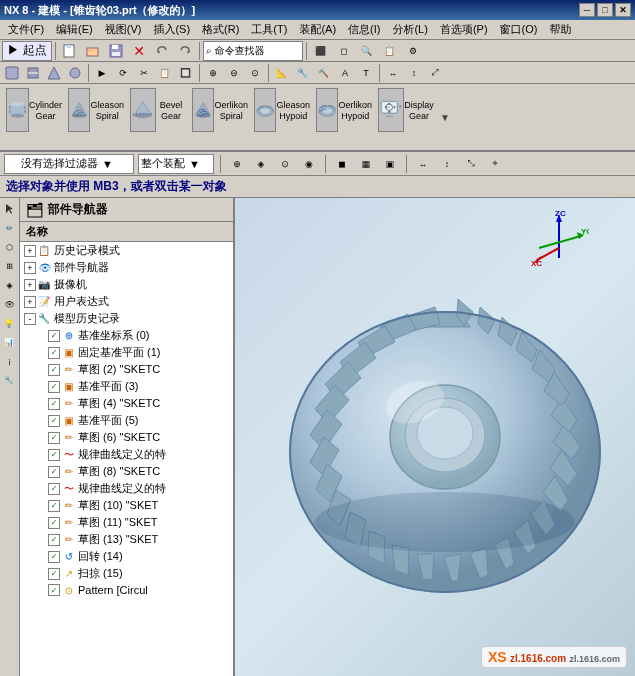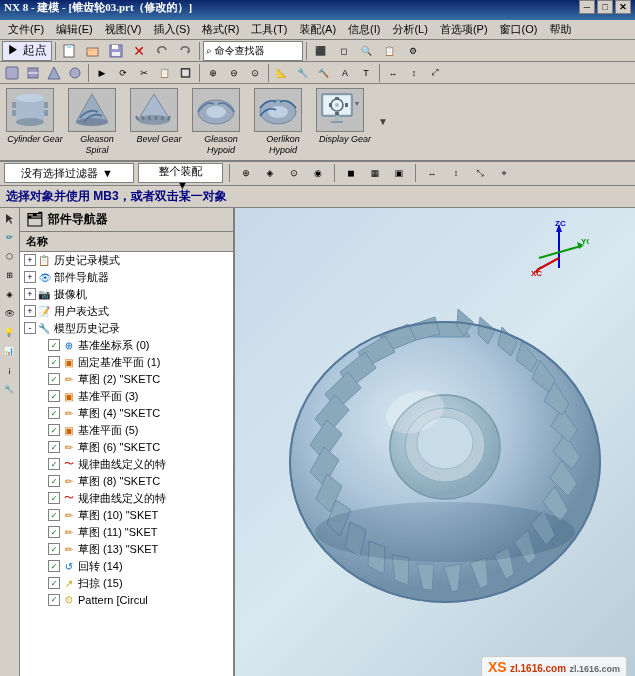--- a/index.html
+++ b/index.html
@@ -12,24 +12,24 @@
       overflow: hidden;
       user-select: none;
     }
 
     
     .title-bar {
       background: linear-gradient(to bottom, #0a246a, #3a6ea5);
       color: white;
       height: 20px;
       display: flex;
+      align-items: center;
       padding: 0 4px;
       font-size: 11px;
       font-weight: bold;
-      font-family: Liberation Serif, serif;
     }
     .title-bar-text {
       flex: 1;
       white-space: nowrap;
     }
     .title-bar-buttons {
       display: flex;
       gap: 2px;
     }
     .title-btn {
@@ -95,25 +95,25 @@
       background: #d4d0c8;
       border-bottom: 2px solid #808080;
       display: flex;
       align-items: flex-start;
       padding: 2px 4px;
       gap: 2px;
       min-height: 68px;
     }
     .gear-tool-item {
       display: flex;
-      flex-direction: column;
+      flex-direction: row;
+      align-items: center;
       width: 60px;
       cursor: pointer;
       padding: 2px;
-      font-style: italic;
     }
     .gear-tool-icon {
       width: 48px;
       height: 44px;
       background: #c0c0c0;
       border: 1px solid #808080;
       display: flex;
       align-items: center;
       justify-content: center;
       font-size: 8px;
@@ -517,20 +517,33 @@
         <line x1="18" y1="30" x2="17" y2="26" stroke="#667788" stroke-width="2"></line>
         <line x1="24" y1="30" x2="24" y2="26" stroke="#667788" stroke-width="2"></line>
         <line x1="30" y1="30" x2="31" y2="26" stroke="#667788" stroke-width="2"></line>
         <line x1="36" y1="30" x2="38" y2="26" stroke="#667788" stroke-width="2"></line>
       </svg>
     </div>
     <div class="gear-tool-label">Bevel
 Gear</div>
   </div>
 
+  <div class="gear-tool-item">
+    <div class="gear-tool-icon">
+      <svg width="44" height="40" viewBox="0 0 44 40">
+        <polygon points="22,4 38,32 6,32" fill="#9bacc0" stroke="#778899" stroke-width="1"></polygon>
+        <ellipse cx="22" cy="32" rx="16" ry="4" fill="#7788a0"></ellipse>
+        <path d="M8,26 Q16,16 26,20" fill="none" stroke="#336699" stroke-width="2"></path>
+        <path d="M12,30 Q20,20 30,24" fill="none" stroke="#336699" stroke-width="2"></path>
+        <path d="M16,34 Q24,24 34,28" fill="none" stroke="#336699" stroke-width="2"></path>
+      </svg>
+    </div>
+    <div class="gear-tool-label">Oerlikon
+Spiral</div>
+  </div>
 
   <div class="gear-tool-item">
     <div class="gear-tool-icon">
       <svg width="44" height="40" viewBox="0 0 44 40">
         <ellipse cx="22" cy="22" rx="18" ry="12" fill="#9bacc0" stroke="#778899" stroke-width="1"></ellipse>
         <ellipse cx="22" cy="22" rx="10" ry="6" fill="#c0d0e0"></ellipse>
         <path d="M4,22 Q12,10 20,14" fill="none" stroke="#557799" stroke-width="1.5"></path>
         <path d="M40,22 Q32,10 24,14" fill="none" stroke="#557799" stroke-width="1.5"></path>
       </svg>
     </div>
@@ -578,21 +591,21 @@
   </div>
 
   <div style="align-self:center;margin-left:2px;font-size:10px;color:#444;">▼</div>
 </div>
 
 <div class="filter-bar">
   <div class="filter-dropdown" style="width:130px;padding-left:16px;">
     <span>没有选择过滤器</span>
     <span style="margin-left:4px;">▼</span>
   </div>
-  <div class="filter-dropdown" style="width:85px;flex-direction:column;">
+  <div class="filter-dropdown" style="width:76px;">
     <span>整个装配</span>
     <span style="margin-left:4px;">▼</span>
   </div>
 
   <div class="toolbar-separator"></div>
   <div class="small-icon-btn" style="font-size:9px;">⊕</div>
   <div class="small-icon-btn" style="font-size:9px;">◈</div>
   <div class="small-icon-btn" style="font-size:9px;">⊙</div>
   <div class="small-icon-btn" style="font-size:9px;">◉</div>
   <div class="toolbar-separator"></div>

